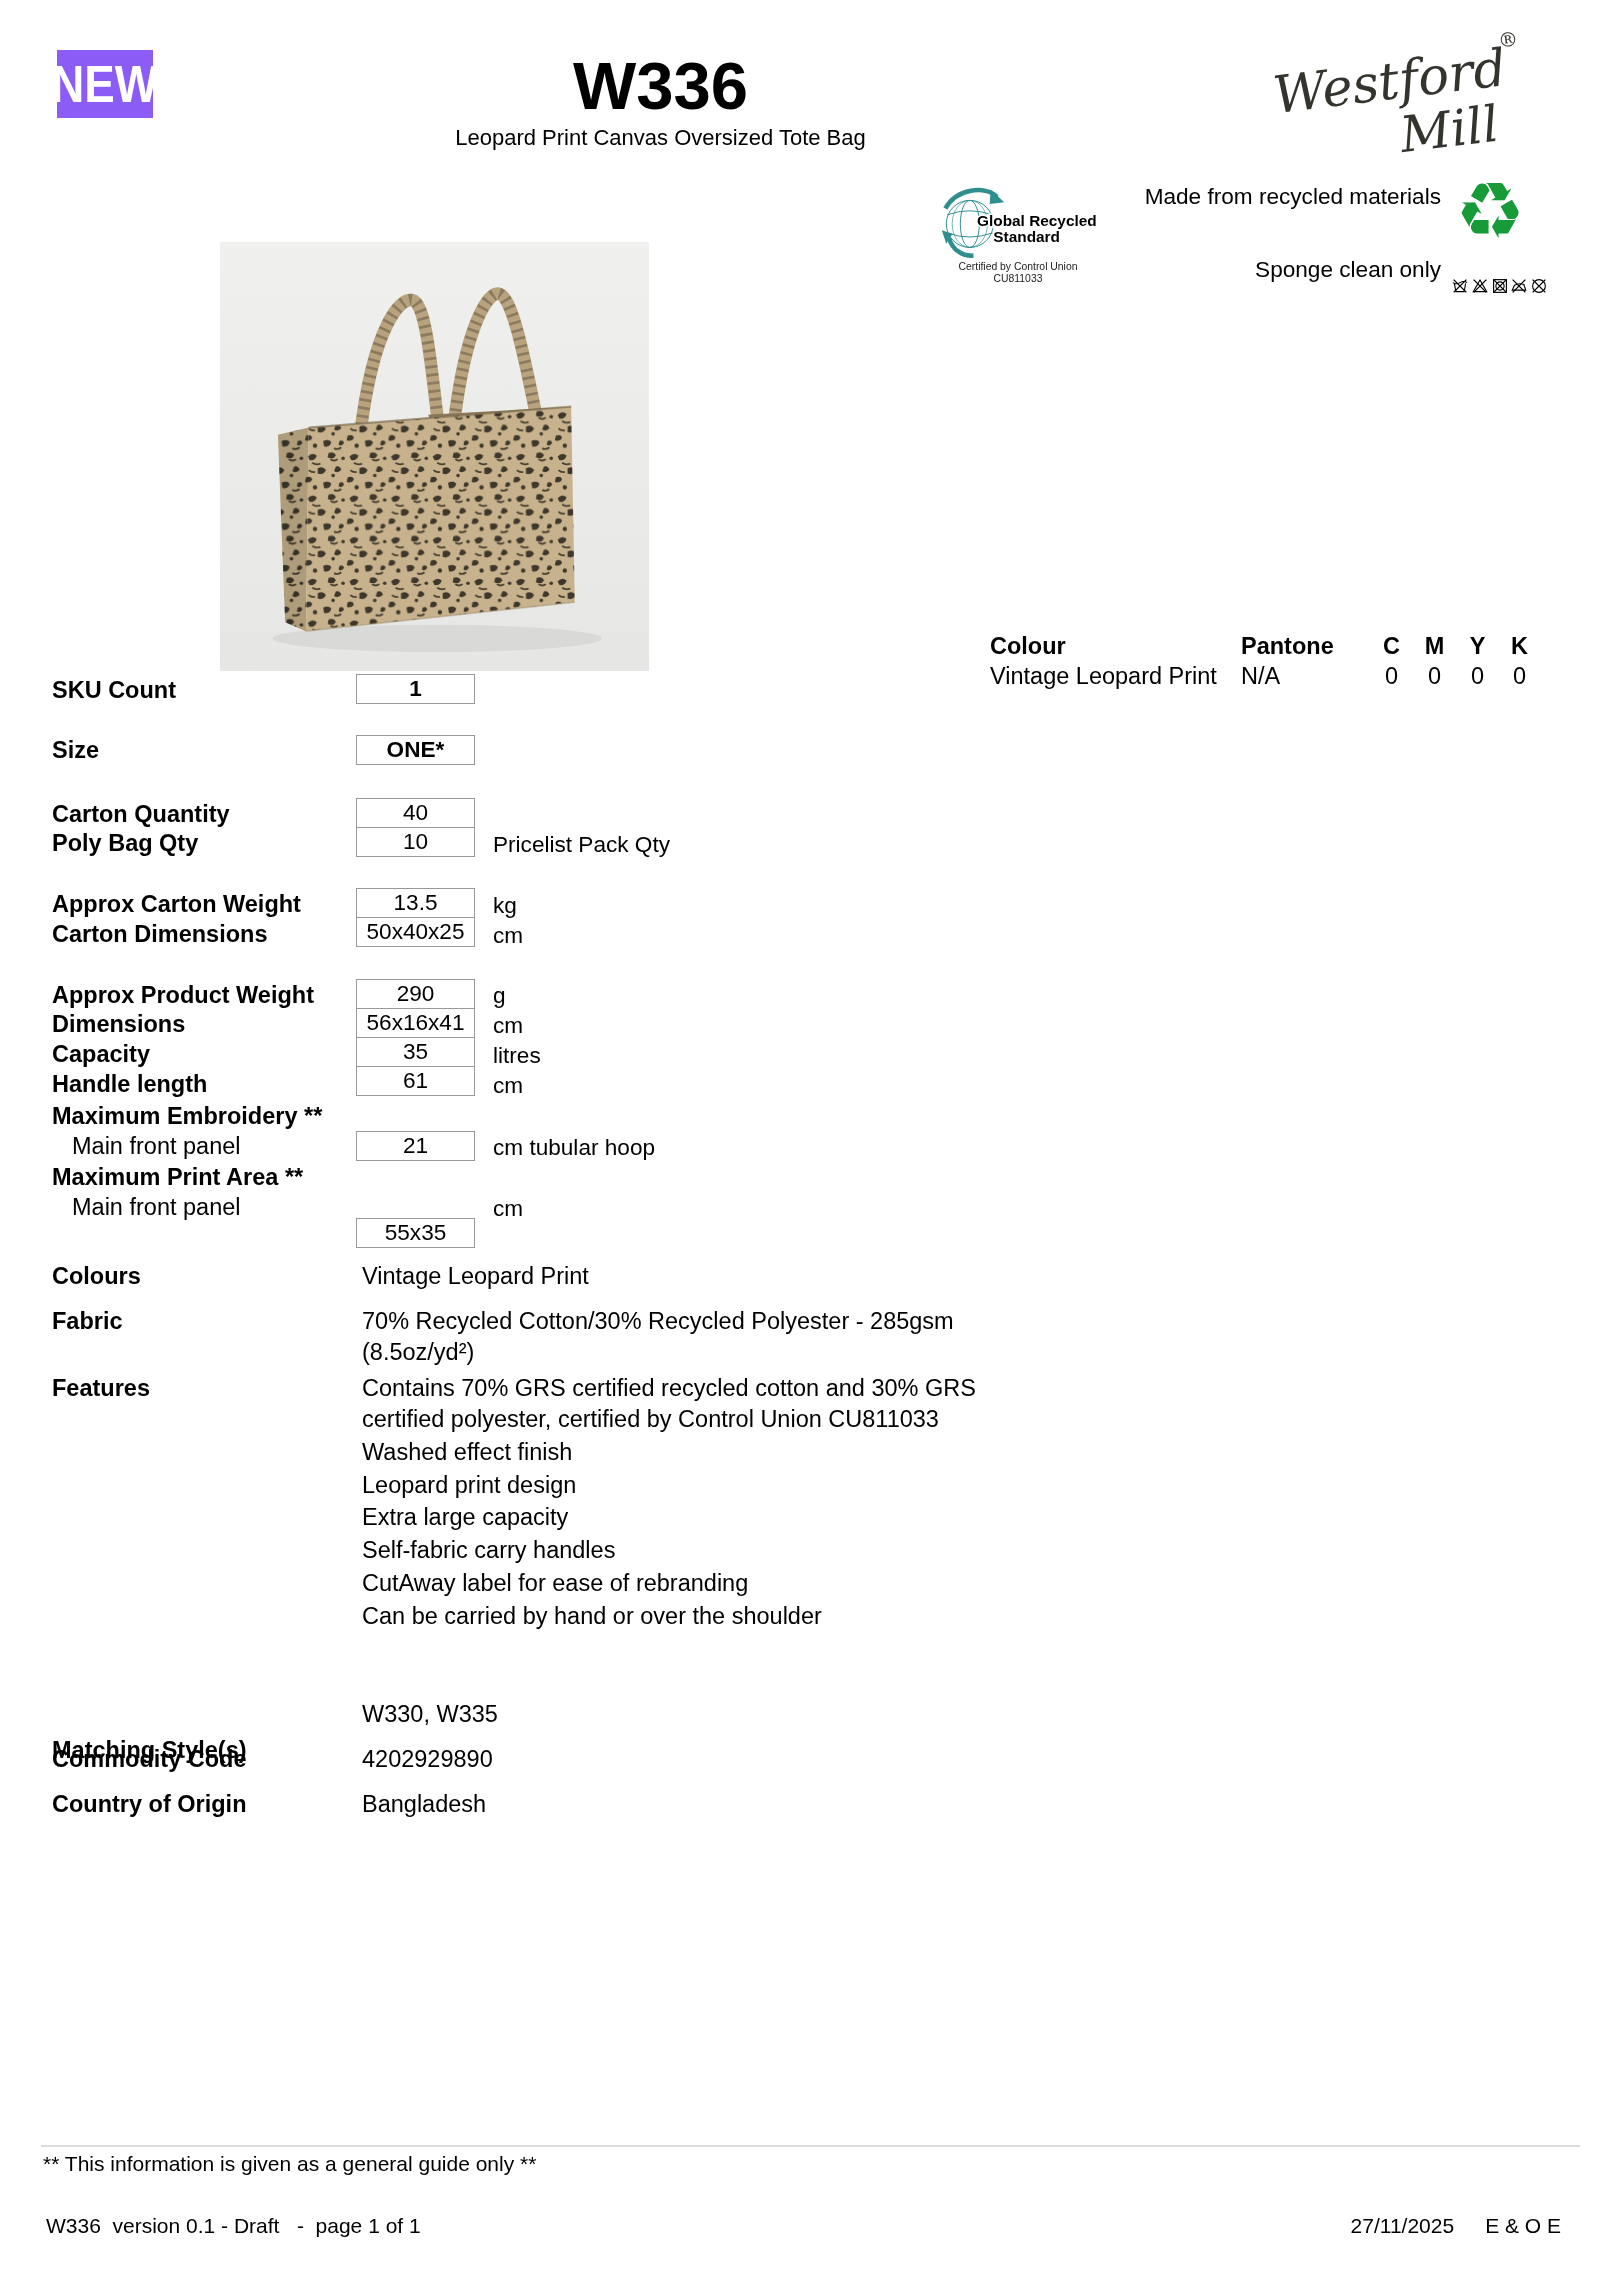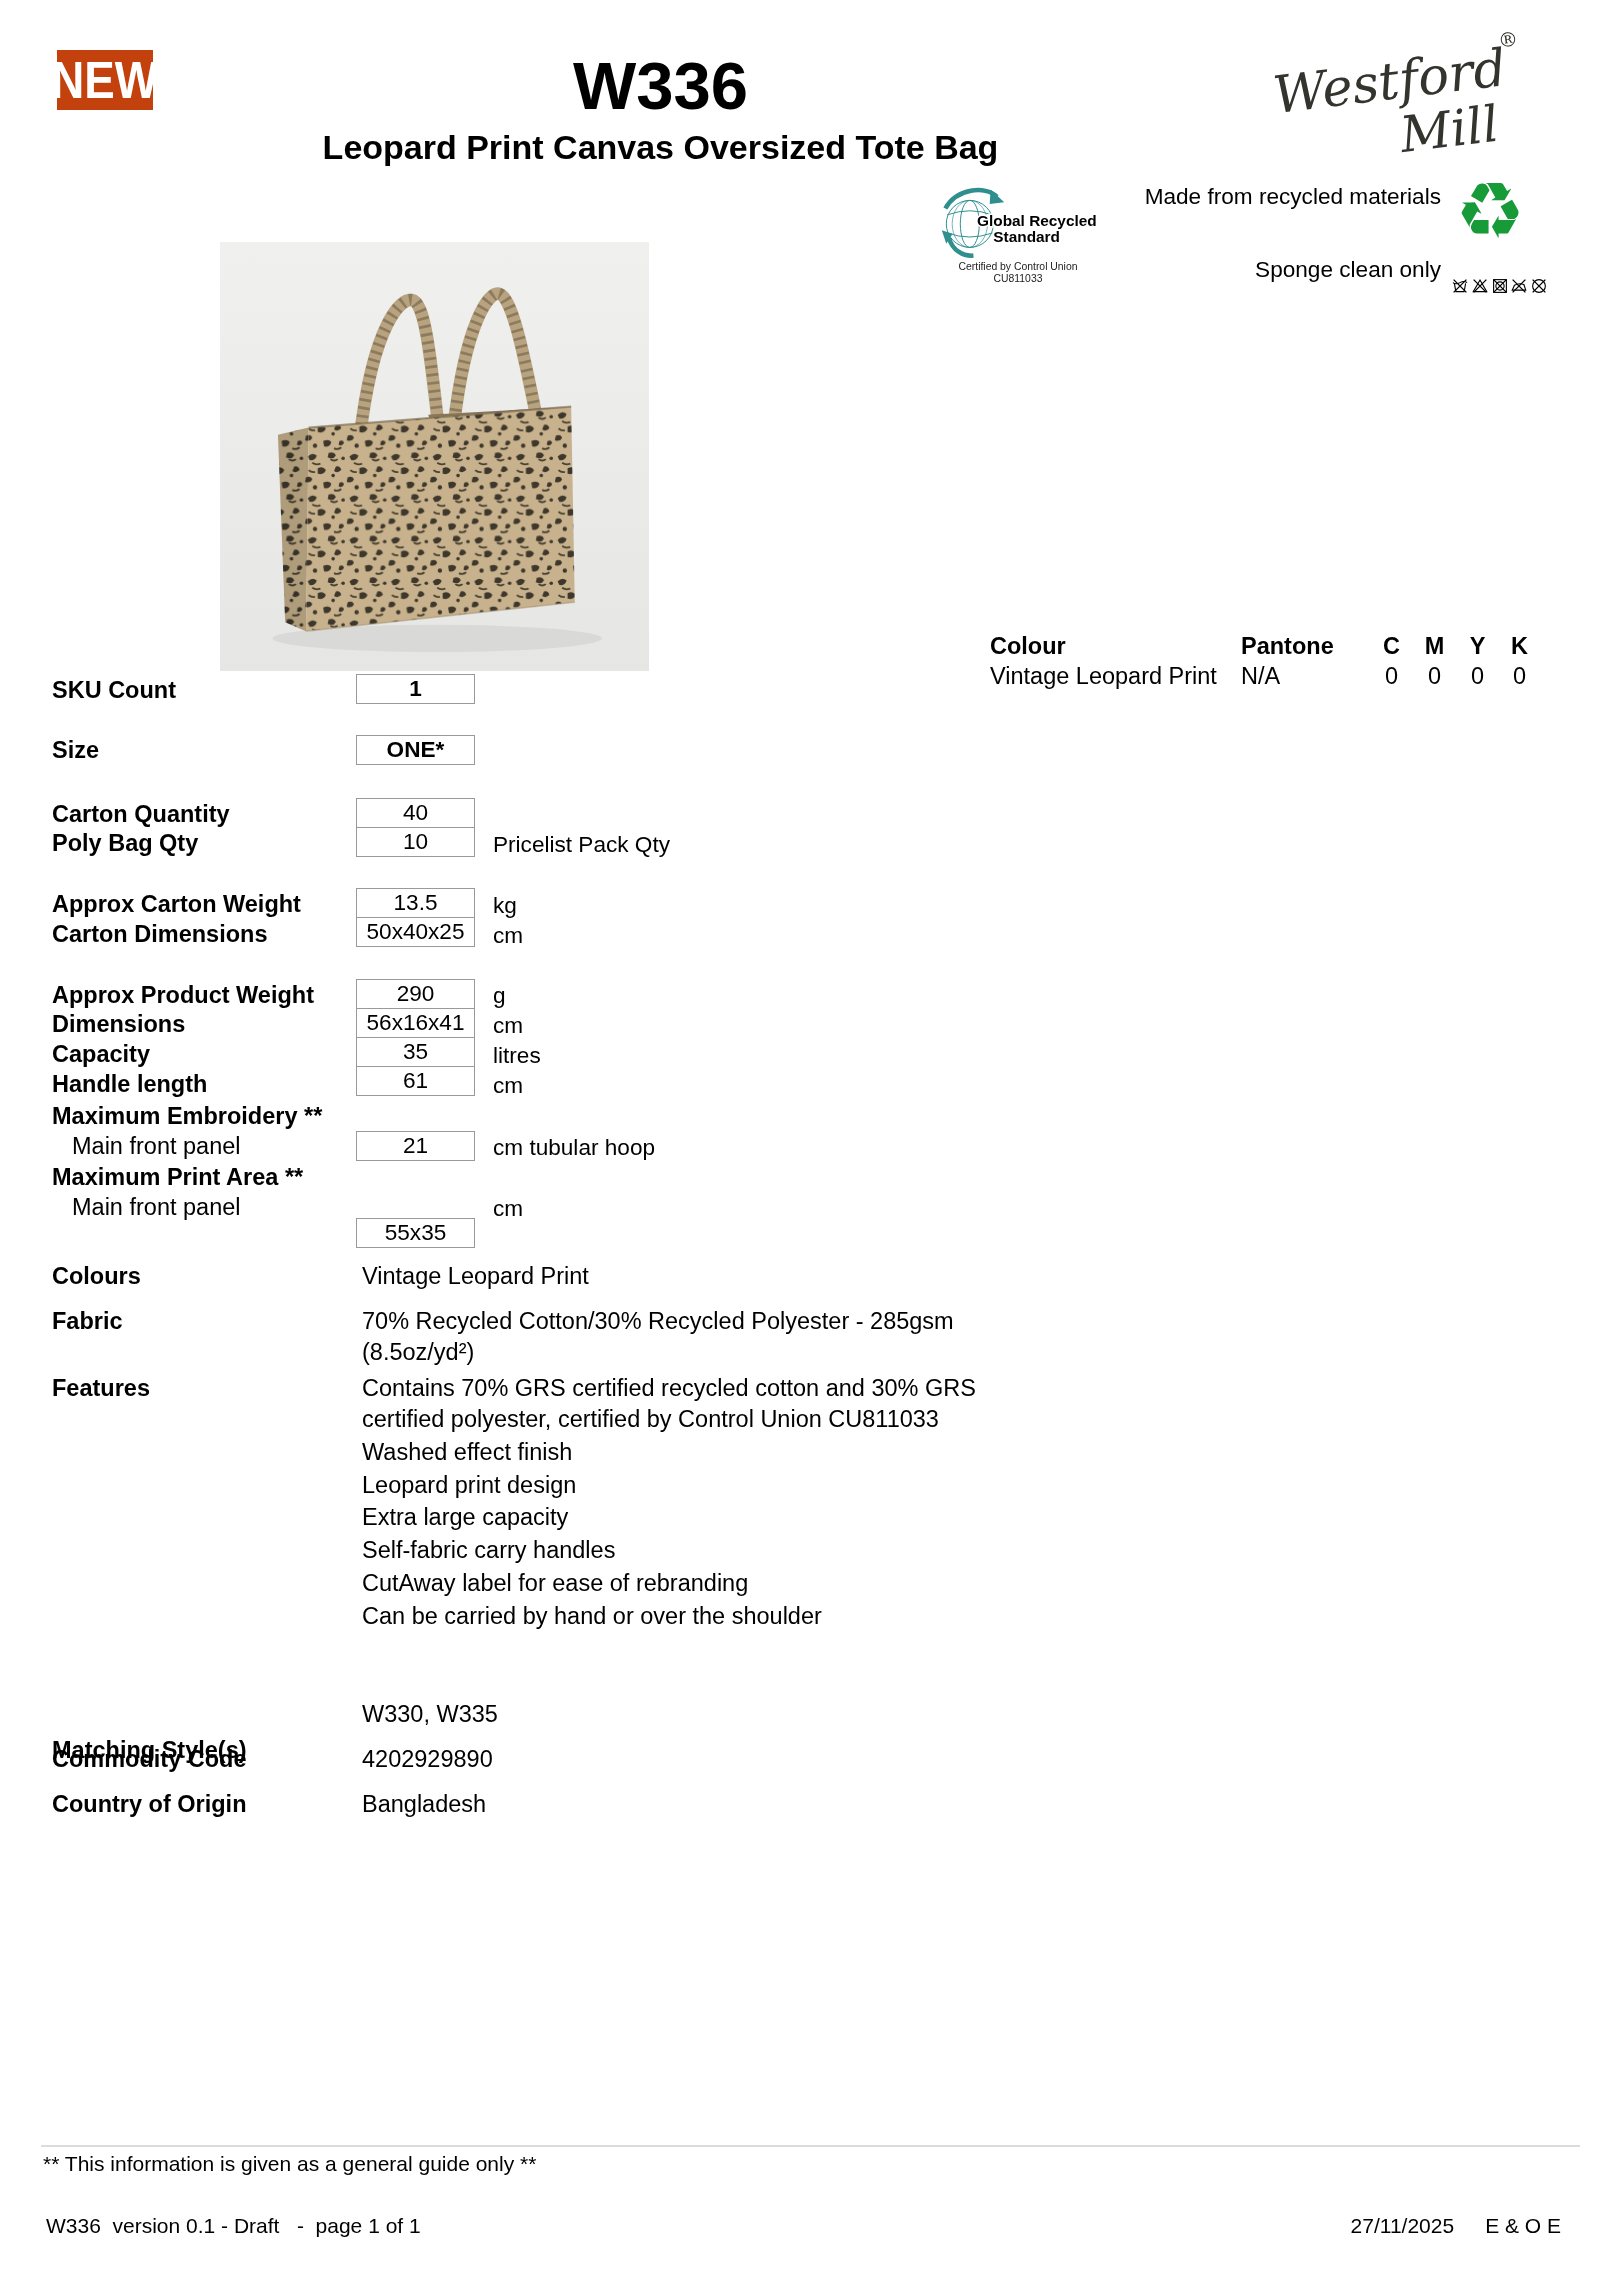--- a/index.html
+++ b/index.html
@@ -5,32 +5,32 @@
   html,body { margin:0; padding:0; background:#ffffff; }
   .page {
     position:relative; width:1616px; height:2285px; background:#ffffff;
     font-family:"Liberation Sans","DejaVu Sans",sans-serif; color:#000;
     overflow:hidden;
   }
   .abs { position:absolute; }
 
   
   .new-badge {
-    left:57px; top:50px; width:96px; height:60px; background:#c2410c;
+    left:57px; top:50px; width:96px; height:68px; background:#8b5cf6;
     display:flex; align-items:center; justify-content:center;
   }
   .new-badge span {
     color:#fff; font-weight:bold; font-size:52px; letter-spacing:0px;
     transform:scaleX(.88); line-height:1;
   }
 
   
   .title-wrap { left:208px; top:0; width:905px; text-align:center; }
   .title-code { margin-top:52px; font-size:67px; font-weight:bold; line-height:67px; }
-  .title-name { margin-top:10px; font-size:34px; font-weight:bold; line-height:36px; }
+  .title-name { margin-top:1px; font-size:22px; font-weight:normal; line-height:36px; }
 
   
   .brand-svg { left:1263px; top:27px; }
 
   
   .made-note  { left:1040px; top:184px; width:401px; text-align:right; font-size:22.6px; }
   .recycle-glyph { left:1455px; top:172px; font-family:"DejaVu Sans",sans-serif;
     font-size:78px; line-height:78px; color:#169B38; }
   .care-note  { left:1040px; top:257px; width:401px; text-align:right; font-size:22.6px; }
   .care-row   { left:1451px; top:277px; display:flex; gap:1.8px; }

